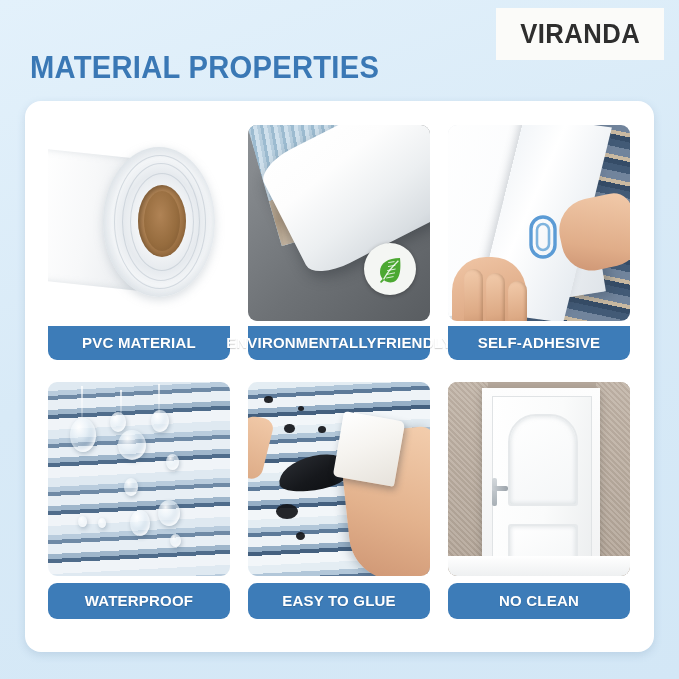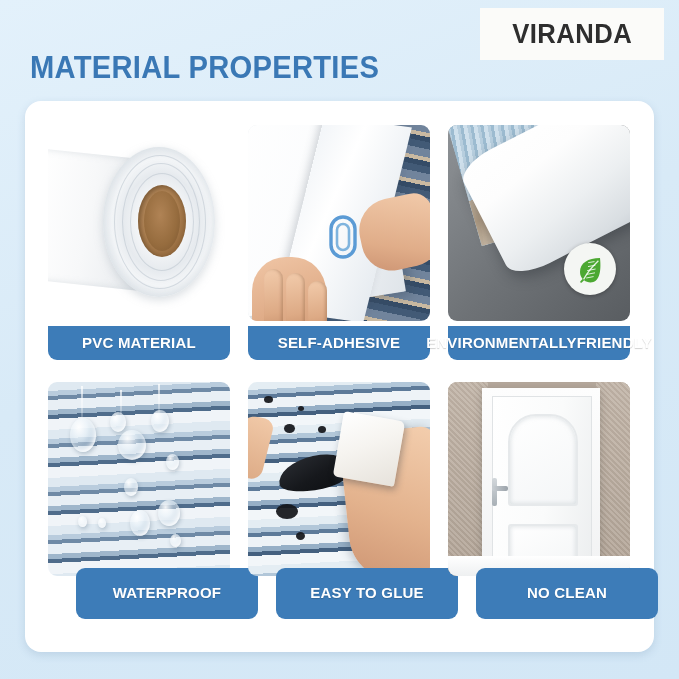--- a/index.html
+++ b/index.html
@@ -26,21 +26,21 @@
     font-size:31px; font-weight:bold;
     letter-spacing:.3px;
     color:#3a78b5;
     font-family:"Liberation Sans Narrow","Liberation Sans",sans-serif;
     transform:scaleX(.94); transform-origin:left center;
     white-space:nowrap;
   }
 
   .brand-logo {
     position:absolute; right:15px; top:8px;
-    width:184px; height:52px;
+    width:168px; height:52px;
     background:#fbfbf9;
     display:flex; align-items:center; justify-content:center;
   }
   .brand-logo-text {
     font-size:27px; font-weight:bold; color:#2e2e2e;
     letter-spacing:.5px;
     font-family:"Liberation Sans Narrow","Liberation Sans",sans-serif;
     transform:scaleX(.95);
   }
 
@@ -80,21 +80,21 @@
     color:#ffffff;
     font-size:15px; font-weight:bold;
     letter-spacing:.2px;
     text-align:center;
     display:flex; align-items:center; justify-content:center;
     font-family:"Liberation Sans Narrow","Liberation Sans",sans-serif;
     line-height:1.08;
     text-shadow:0 1px 1px rgba(0,0,0,.18);
   }
   .row1 .card-label { height:34px; border-radius:0 0 9px 9px; }
-  .row2 .card-label { height:51px; border-radius:9px;margin-left:28px; }
+  .row2 .card-label { height:36px; border-radius:9px; }
   .row2 .card-media { height:194px; }
 
   
   .art-pvc { position:absolute; inset:0; background:#ffffff; }
   .pvc-sheet {
     position:absolute; left:-6px; top:30px; width:120px; height:132px;
     background:linear-gradient(100deg,#ffffff 0%,#f7f8f9 40%,#e9ecef 80%,#dfe3e7 100%);
     transform:skewY(6deg);
     border-radius:3px 0 0 4px;
     box-shadow:inset -4px 0 7px rgba(170,180,190,.35);
@@ -320,42 +320,20 @@
             <div class="pvc-sheet"></div>
             <div class="pvc-roll"></div>
             <div class="pvc-ring" style="left:66px;top:30px;width:92px;height:134px;"></div>
             <div class="pvc-ring" style="left:74px;top:38px;width:78px;height:118px;"></div>
             <div class="pvc-ring" style="left:82px;top:48px;width:64px;height:98px;"></div>
             <div class="pvc-core"></div>
             <div class="pvc-core-inner"></div>
           </div>
         </div>
         <div class="card-label">PVC MATERIAL</div>
-      </div>
-
-      <div class="card row1">
-        <div class="card-media">
-          <div class="art-adh">
-            <div class="adh-wall"></div>
-            <div class="adh-peel"></div>
-            <div class="adh-peel-fold"></div>
-            <div class="adh-clip">
-              <svg width="34" height="48" viewBox="0 0 34 48">
-                <rect x="5" y="4" width="24" height="40" rx="12" fill="none" stroke="#5b9bd5" stroke-width="3.4"></rect>
-                <rect x="11" y="11" width="12" height="26" rx="6" fill="none" stroke="#7fb4de" stroke-width="2.6"></rect>
-              </svg>
-            </div>
-            <div class="adh-hand-l"></div>
-            <div class="adh-finger" style="left:16px;"></div>
-            <div class="adh-finger" style="left:38px;height:58px;"></div>
-            <div class="adh-finger" style="left:60px;height:50px;"></div>
-            <div class="adh-hand-r"></div>
-          </div>
-        </div>
-        <div class="card-label">SELF-ADHESIVE</div>
       </div>
 
       <div class="card row1 two-line">
         <div class="card-media">
           <div class="art-eco">
             <div class="eco-photo">
               <div class="pier"></div>
             </div>
             <div class="eco-roll">
               
@@ -375,20 +353,42 @@
             </div>
           </div>
         </div>
         <div class="card-label">
           <span>ENVIRONMENTALLY</span>
             <br>
           <span>FRIENDLY</span>
         </div>
       </div>
 
+      <div class="card row1">
+        <div class="card-media">
+          <div class="art-adh">
+            <div class="adh-wall"></div>
+            <div class="adh-peel"></div>
+            <div class="adh-peel-fold"></div>
+            <div class="adh-clip">
+              <svg width="34" height="48" viewBox="0 0 34 48">
+                <rect x="5" y="4" width="24" height="40" rx="12" fill="none" stroke="#5b9bd5" stroke-width="3.4"></rect>
+                <rect x="11" y="11" width="12" height="26" rx="6" fill="none" stroke="#7fb4de" stroke-width="2.6"></rect>
+              </svg>
+            </div>
+            <div class="adh-hand-l"></div>
+            <div class="adh-finger" style="left:16px;"></div>
+            <div class="adh-finger" style="left:38px;height:58px;"></div>
+            <div class="adh-finger" style="left:60px;height:50px;"></div>
+            <div class="adh-hand-r"></div>
+          </div>
+        </div>
+        <div class="card-label">SELF-ADHESIVE</div>
+      </div>
+
       <div class="card row2">
         <div class="card-media">
           <div class="art-water">
             <div class="trail" style="left:33px;top:4px;height:34px;"></div>
             <div class="trail" style="left:72px;top:8px;height:26px;"></div>
             <div class="trail" style="left:110px;top:2px;height:30px;"></div>
             <div class="drop" style="left:22px;top:36px;width:26px;height:34px;"></div>
             <div class="drop" style="left:62px;top:30px;width:16px;height:20px;"></div>
             <div class="drop" style="left:70px;top:48px;width:28px;height:30px;"></div>
             <div class="drop" style="left:103px;top:28px;width:18px;height:22px;"></div>

